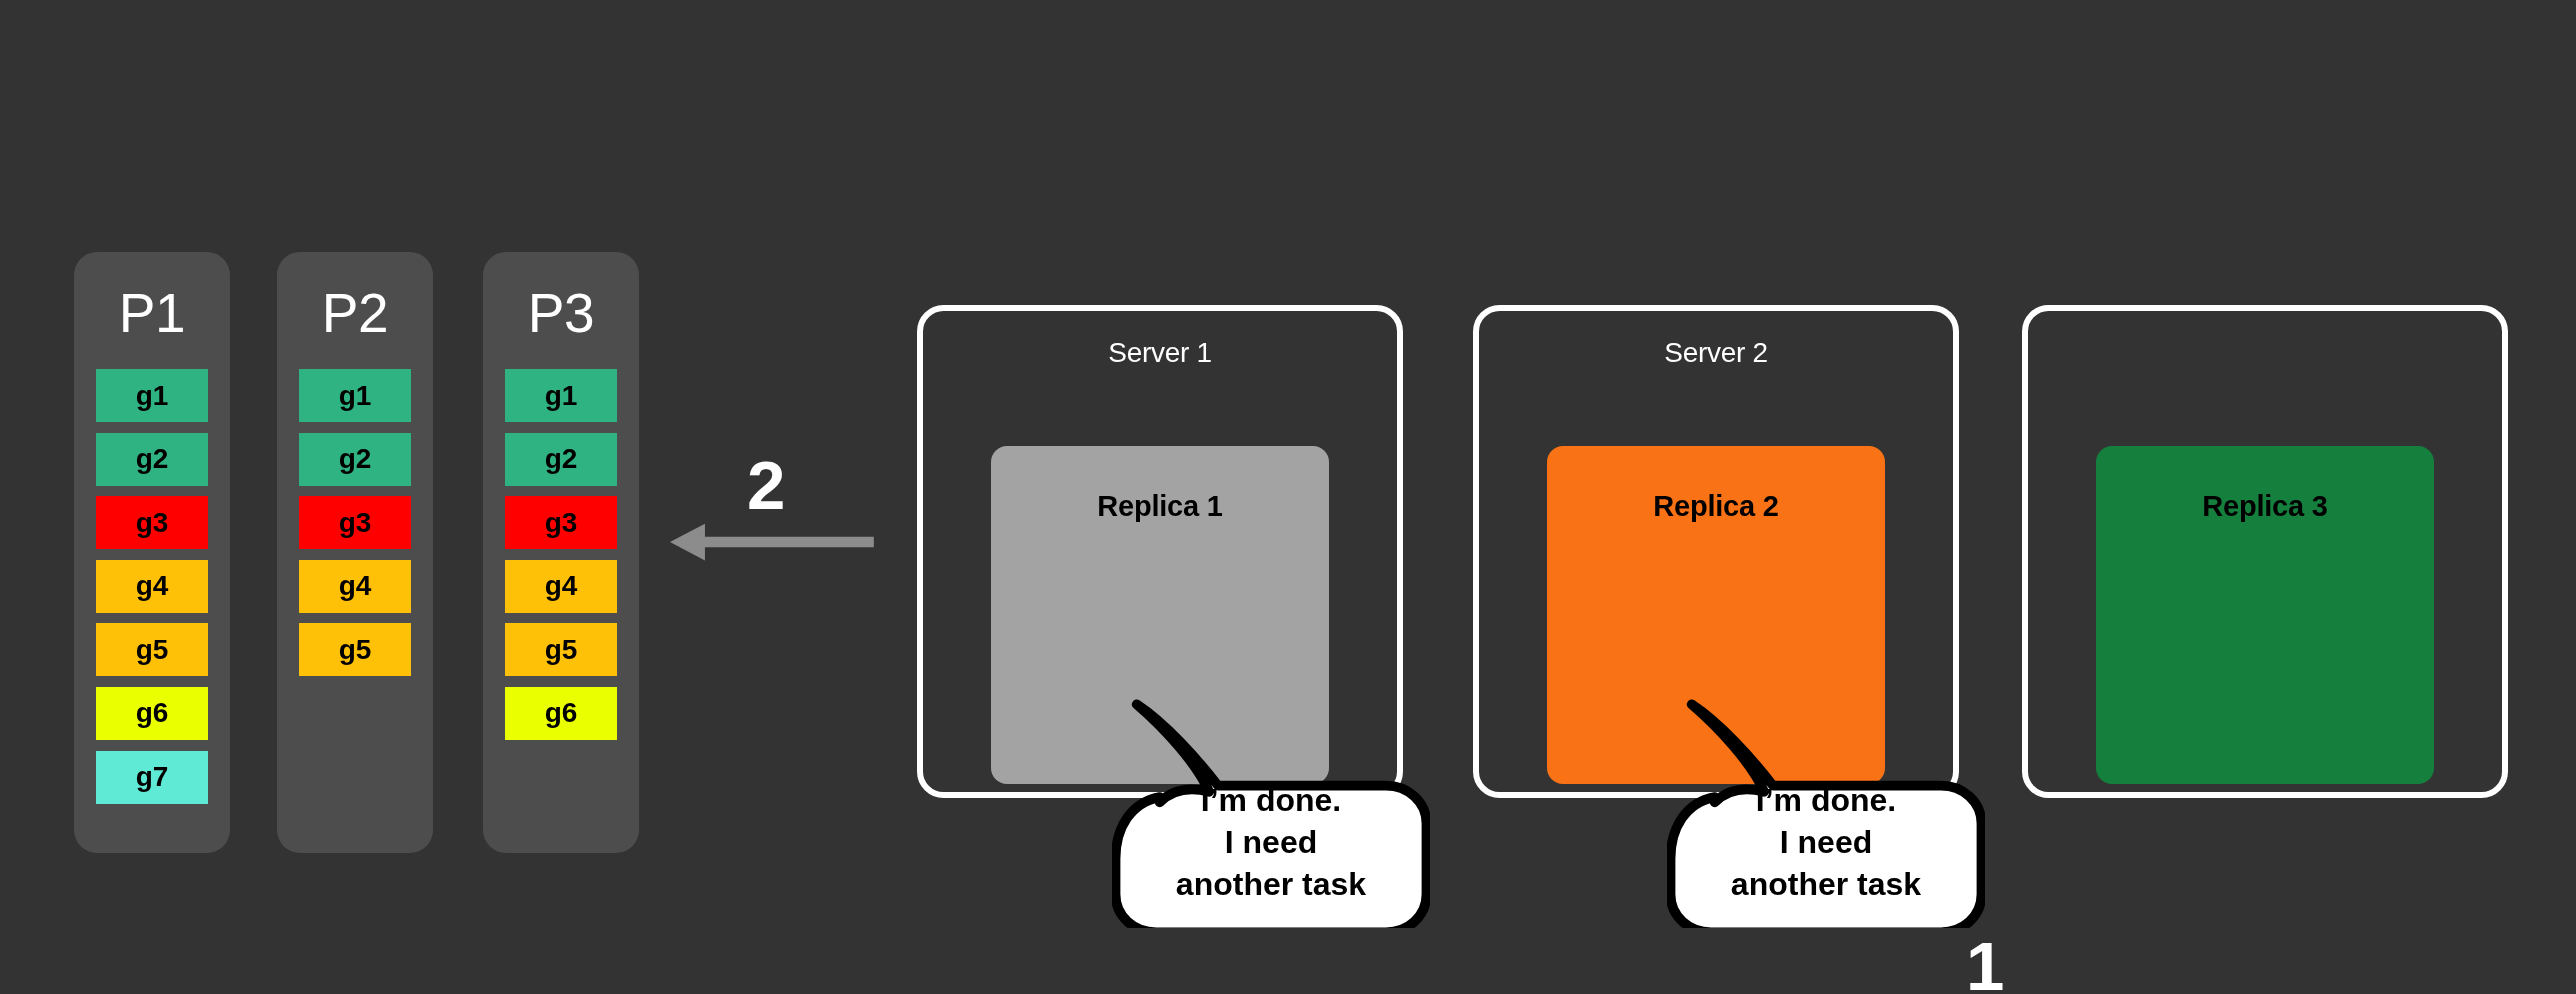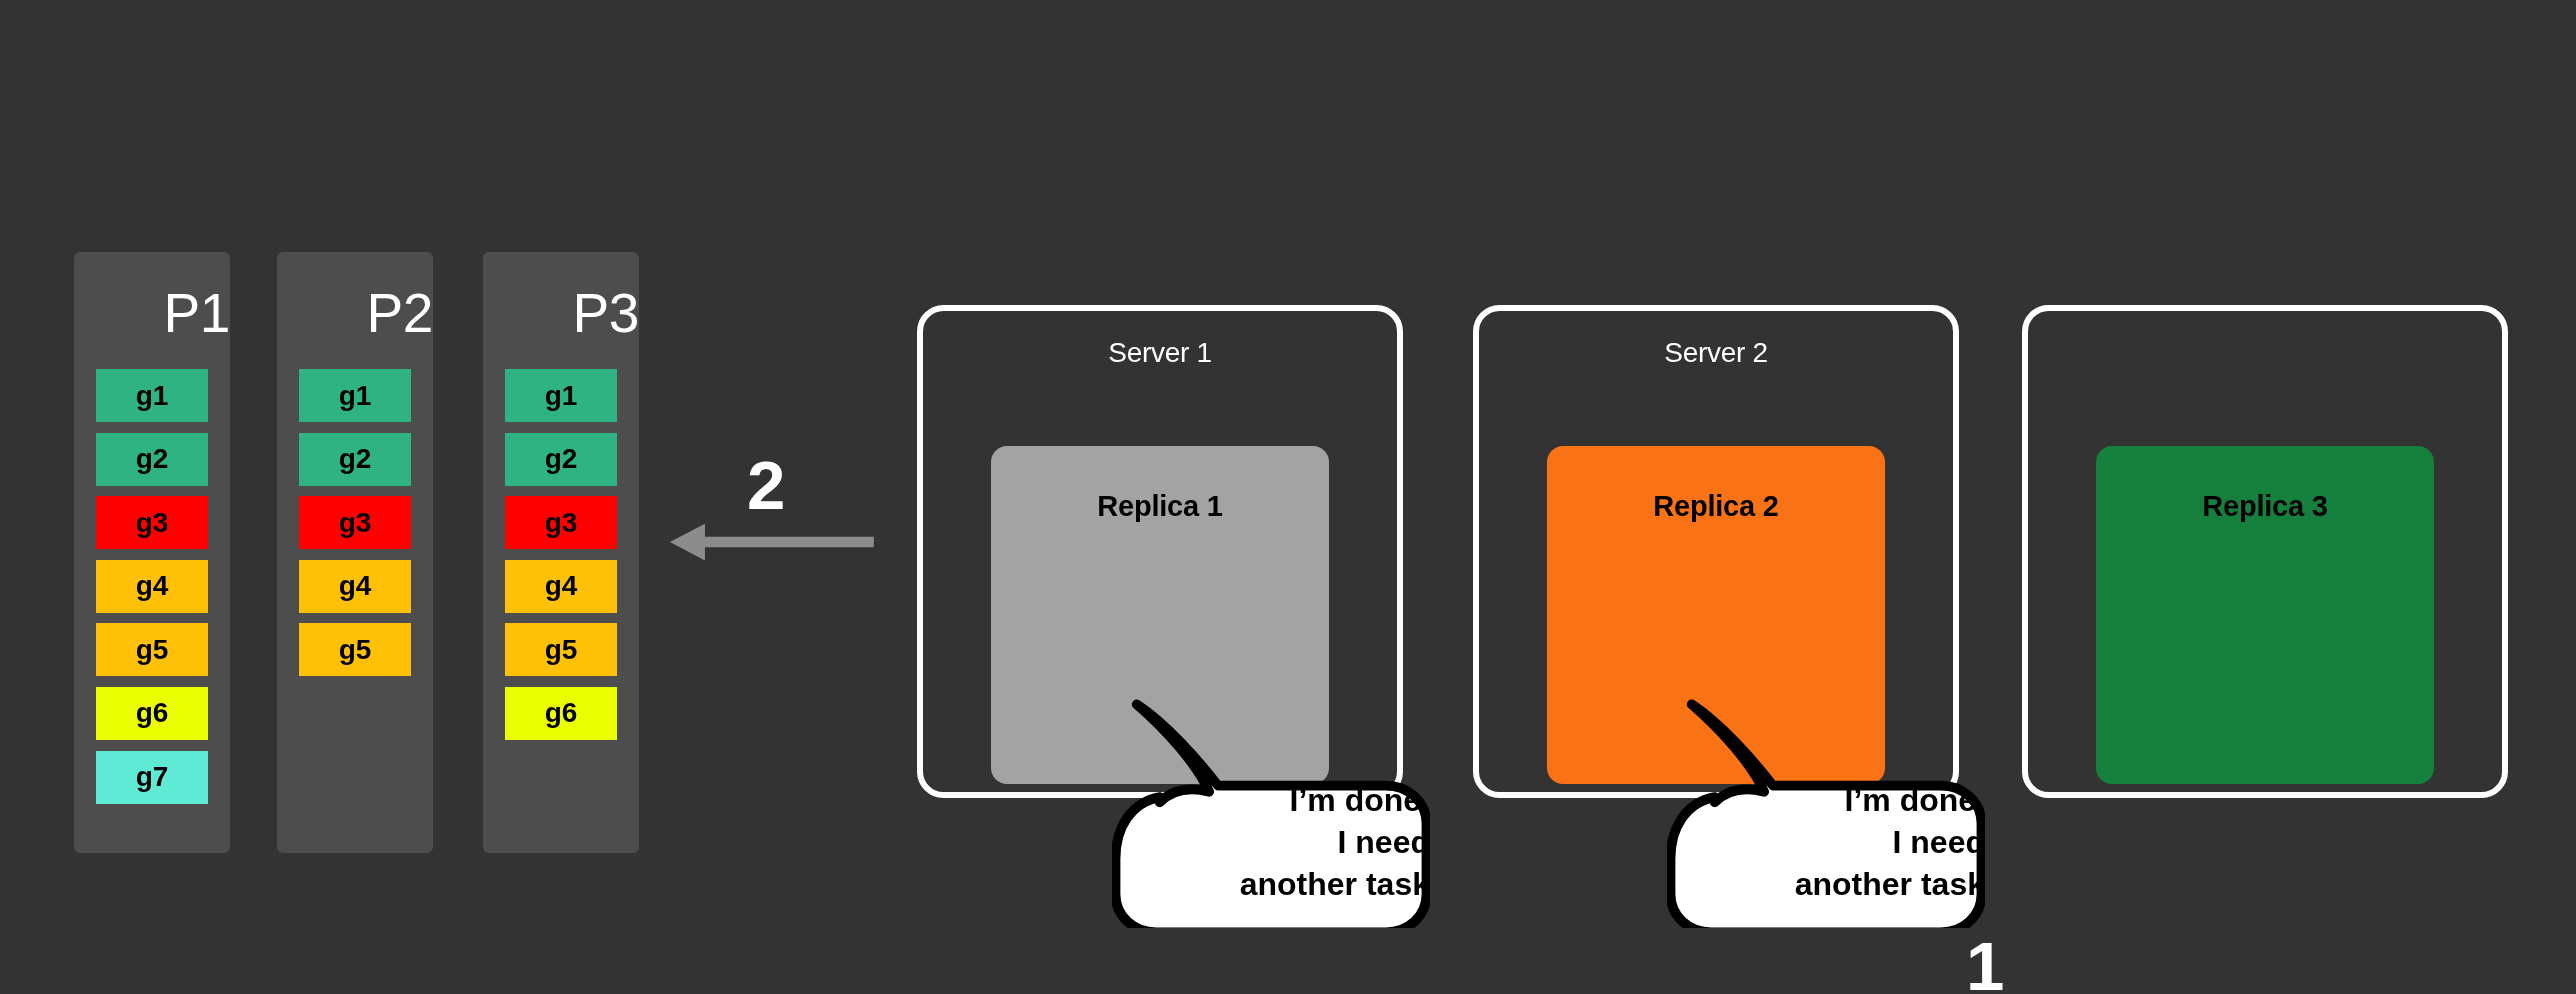--- a/index.html
+++ b/index.html
@@ -8,24 +8,24 @@
     background:#333333;
     overflow:hidden;
     font-family:"Liberation Sans", sans-serif;
   }
   #stage { position:relative; width:2576px; height:994px; }
 
   
   .partition {
     position:absolute;
     background:#4d4d4d;
-    border-radius:6px;
+    border-radius:23px;
     display:flex;
     flex-direction:column;
-    align-items:flex-end;
+    align-items:center;
   }
   .partition-title {
     color:#ffffff;
     font-size:55px;
     font-weight:400;
     line-height:1;
     margin-top:34px;
     margin-bottom:28px;
     letter-spacing:-0.4px;
   }
@@ -91,21 +91,21 @@
     line-height:1;
     letter-spacing:-0.2px;
   }
 
   
   .bubble-wrap { position:absolute; width:318px; height:230px; }
   .bubble-text {
     position:absolute;
     left:0; right:0;
     top:81px;
-    text-align:right;
+    text-align:center;
     color:#000000;
     font-size:32px;
     font-weight:700;
     line-height:1.32;
     white-space:pre-line;
     z-index:3;
     pointer-events:none;
   }
 </style>
 </head>

